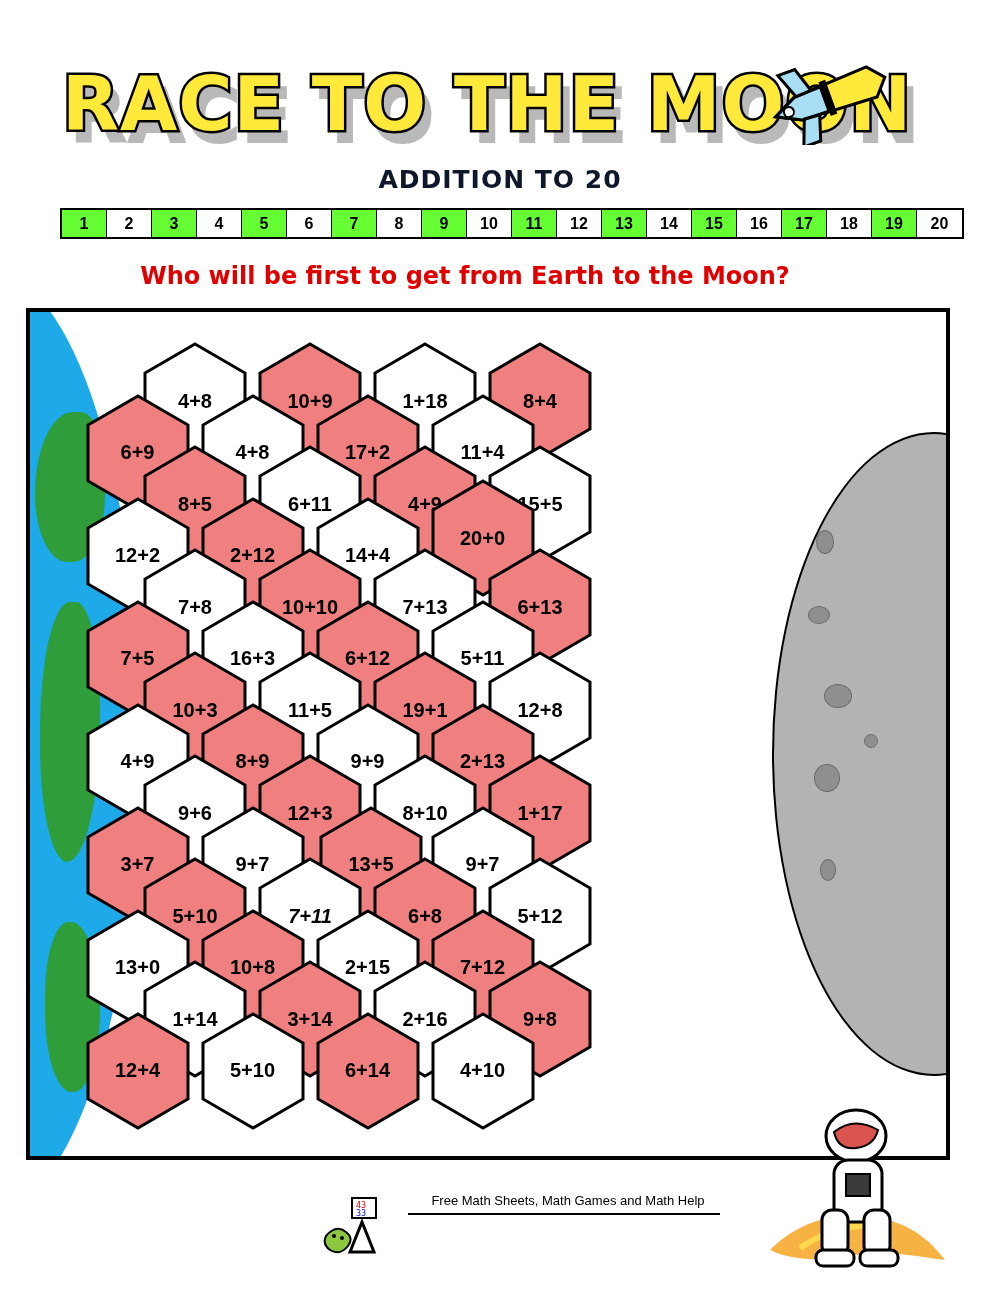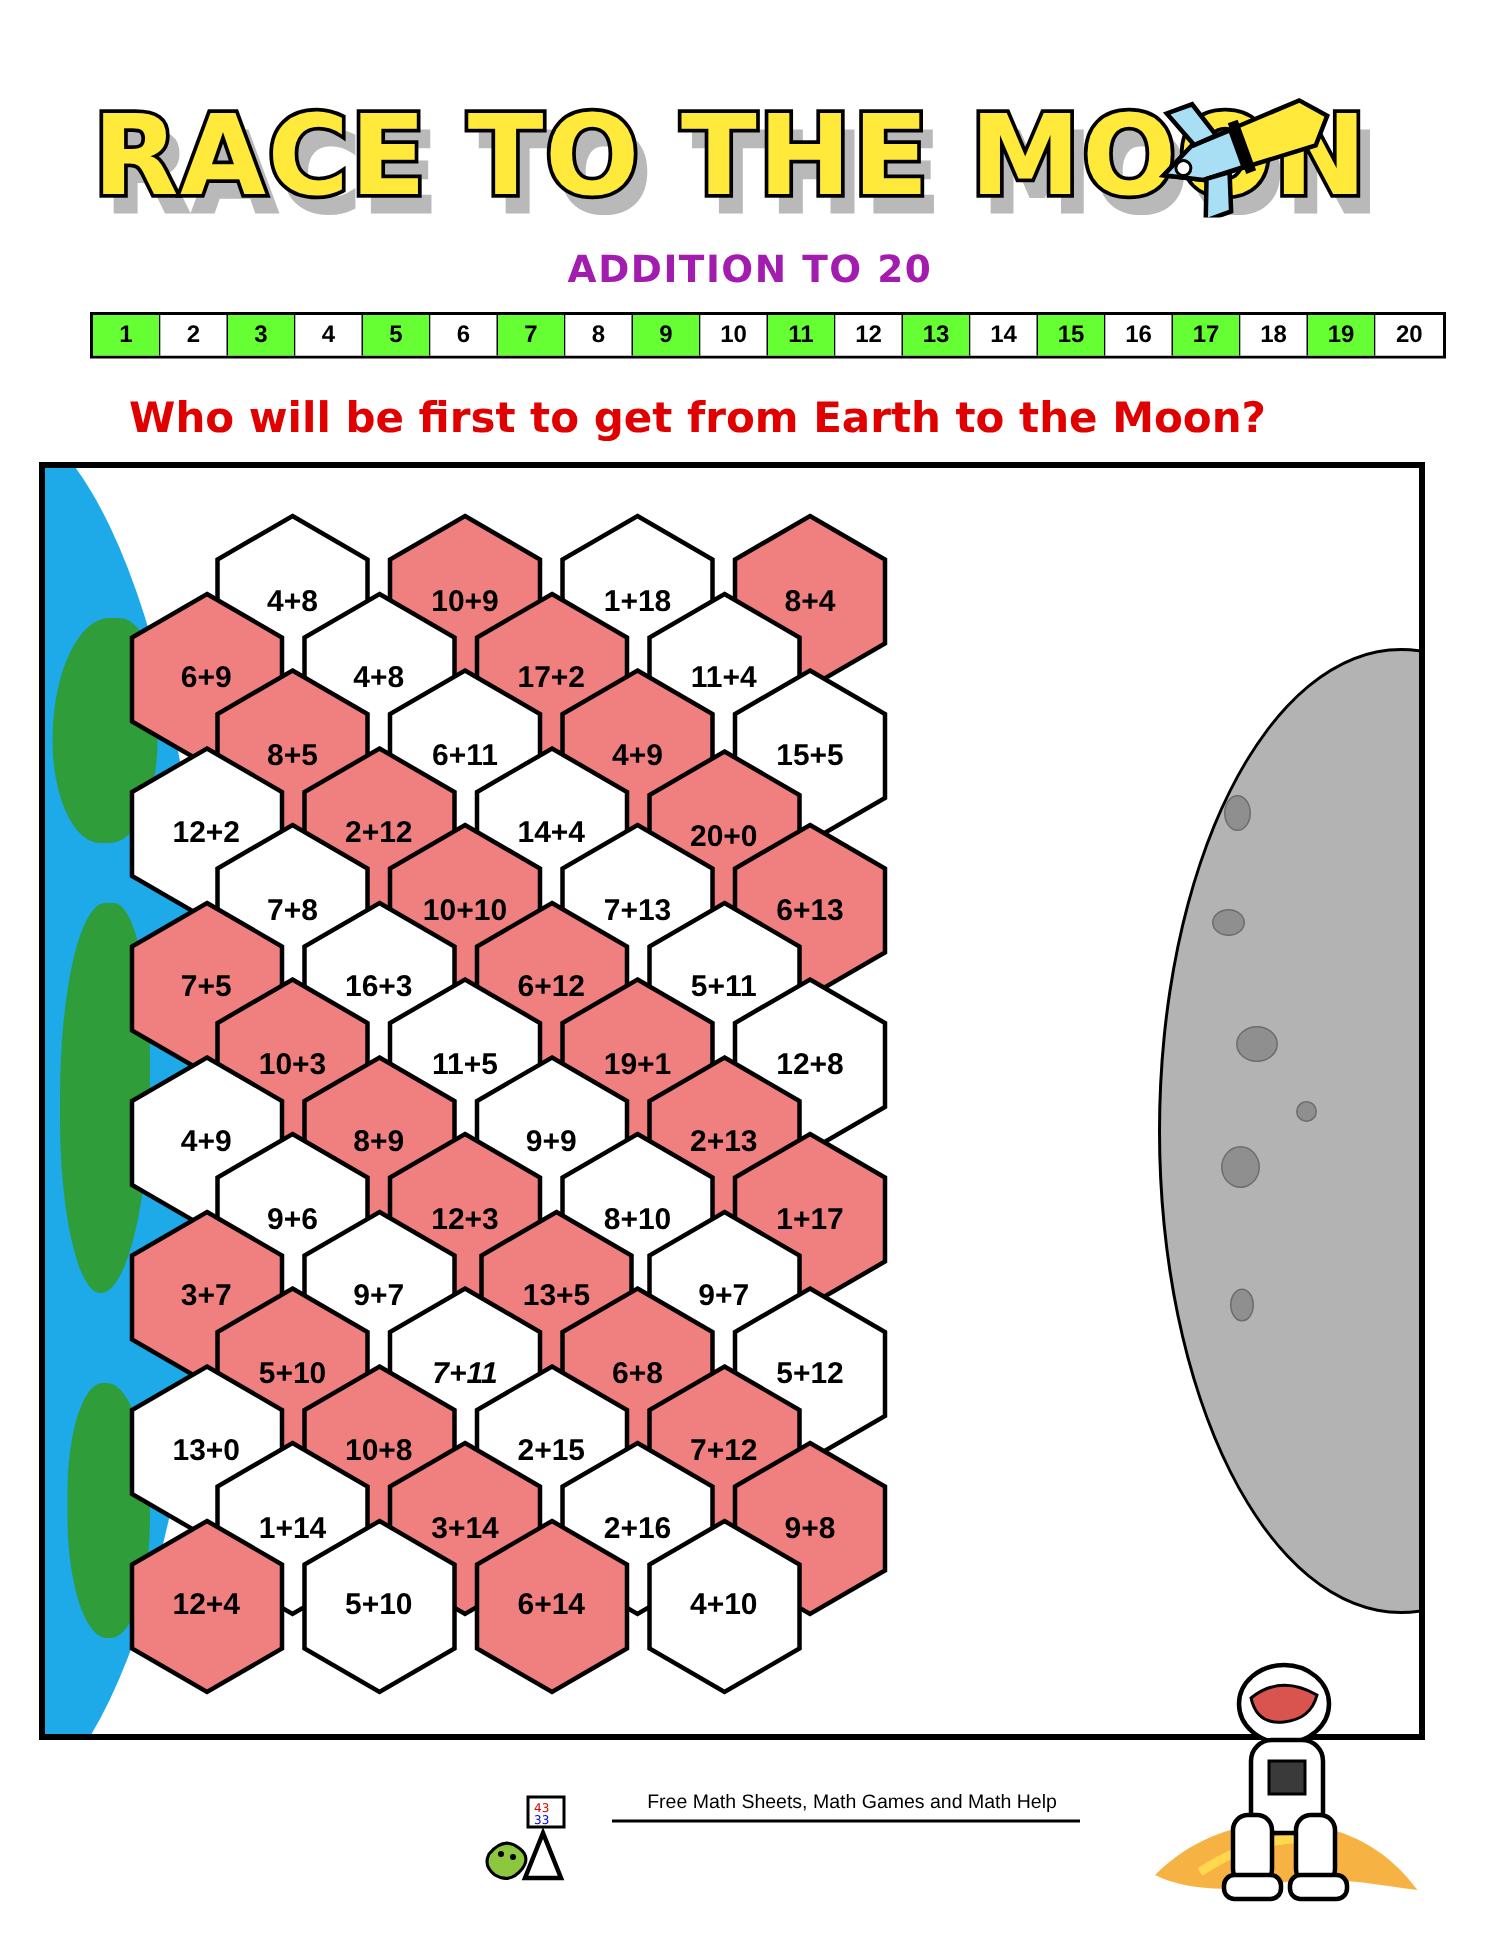--- a/index.html
+++ b/index.html
@@ -36,41 +36,41 @@
     -webkit-text-stroke:5px #000000;
     paint-order:stroke fill;
   }
 
   
   .rocket{position:absolute;left:755px;top:55px;width:140px;height:90px;}
 
   .subtitle{
     position:absolute;left:0;top:165px;width:1000px;text-align:center;
     font-family:"DejaVu Sans", sans-serif;
-    font-weight:bold;font-size:25px;color:#a21caf;letter-spacing:1px;
+    font-weight:bold;font-size:25px;color:#0f172a;letter-spacing:1px;
   }
 
   
   .numstrip{
     position:absolute;left:60px;top:208px;
     display:flex;border:2px solid #000;
   }
   .numcell{
     width:45px;height:27px;line-height:27px;text-align:center;
     font-size:16px;font-weight:bold;color:#000;
     border-right:1px solid #000;background:#ffffff;
     box-sizing:border-box;
   }
   .numcell:last-child{border-right:none;}
   .numcell.on{background:#66ff33;}
 
   .question{
     position:absolute;left:0;top:262px;width:930px;text-align:center;
     font-family:"DejaVu Sans", sans-serif;
-    font-weight:bold;font-size:28px;color:#e00000;
+    font-weight:bold;font-size:24px;color:#e00000;
   }
 
   
   .board{
     position:absolute;left:26px;top:308px;width:924px;height:852px;
     border:4px solid #000;background:#ffffff;box-sizing:border-box;
     overflow:hidden;
   }
   .earth{
     position:absolute;left:-190px;top:-40px;width:300px;height:940px;
@@ -281,21 +281,21 @@
             <polygon points="52,2 102,31 102,87 52,116 2,87 2,31" fill="#f08080" stroke="#000" stroke-width="3"></polygon>
           </svg>
           <div class="lbl">2+12</div>
         </div>
         <div class="hex" style="left: 285.5px; top: 184.5px;">
           <svg width="104" height="118" viewBox="0 0 104 118">
             <polygon points="52,2 102,31 102,87 52,116 2,87 2,31" fill="#ffffff" stroke="#000" stroke-width="3"></polygon>
           </svg>
           <div class="lbl">14+4</div>
         </div>
-        <div class="hex" style="left: 400.5px; top: 187px;">
+        <div class="hex" style="left: 400.5px; top: 167px;">
           <svg width="104" height="118" viewBox="0 0 104 118">
             <polygon points="52,2 102,31 102,87 52,116 2,87 2,31" fill="#f08080" stroke="#000" stroke-width="3"></polygon>
           </svg>
           <div class="lbl">20+0</div>
         </div>
         <div class="hex" style="left: 113px; top: 236px;">
           <svg width="104" height="118" viewBox="0 0 104 118">
             <polygon points="52,2 102,31 102,87 52,116 2,87 2,31" fill="#ffffff" stroke="#000" stroke-width="3"></polygon>
           </svg>
           <div class="lbl">7+8</div>

